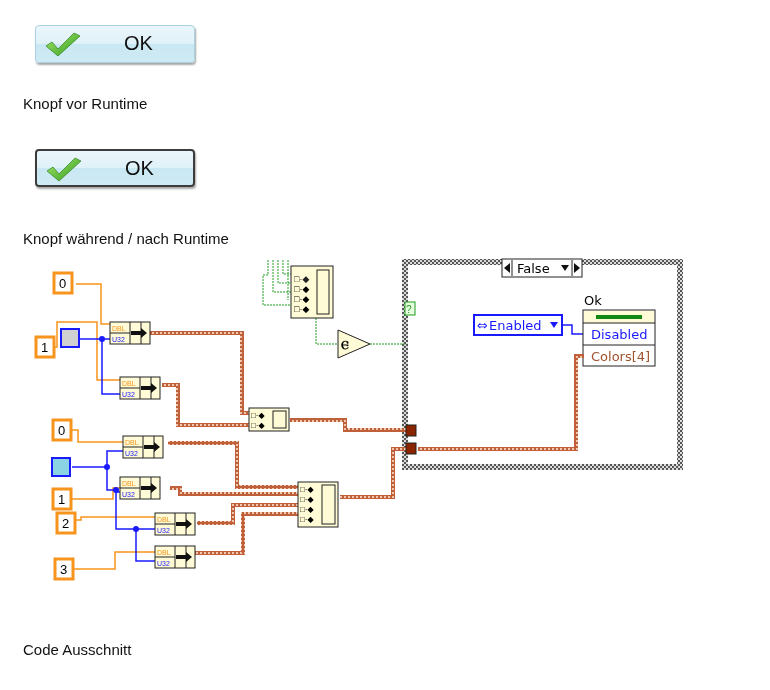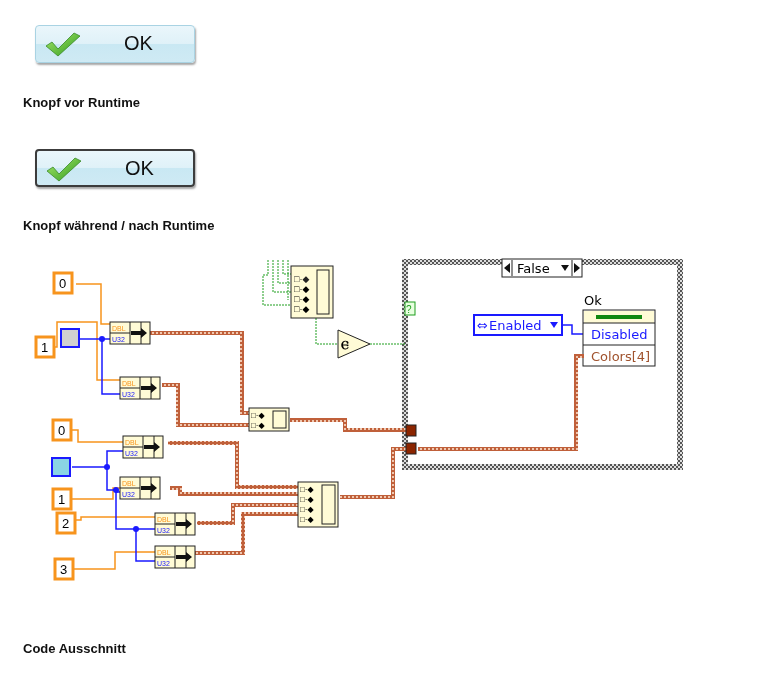--- a/index.html
+++ b/index.html
@@ -1,17 +1,17 @@
 <!DOCTYPE html>
 <html><head>
 <meta charset="utf-8">
 <style>
   html,body{margin:0;padding:0;background:#fff;}
   body{width:770px;height:690px;position:relative;overflow:hidden;font-family:"Liberation Sans",sans-serif;}
-  .caption{position:absolute;left:23px;font-size:13px;color:#111;font-weight:bold;}
+  .caption{position:absolute;left:23px;font-size:15px;color:#111;}
   .okbtn{position:absolute;left:35px;width:160px;height:38px;border-radius:4px;
     background:linear-gradient(#eaf6fb 0%,#dff1f8 50%,#c9e8f3 51%,#cfeaf4 100%);
     box-shadow:1px 2px 2px rgba(0,0,0,0.35);box-sizing:border-box;}
   .okbtn.idle{border:1px solid #a9d3e3;}
   .okbtn.active{border:2px solid #3c3c3c;}
   .okbtn .lbl{position:absolute;left:88px;top:6px;font-size:20px;color:#111;}
   .okbtn .chk{position:absolute;left:8px;top:6px;}
   svg#diagram{position:absolute;left:0;top:0;}
   .ltxt{font-family:"DejaVu Sans",sans-serif;}
 </style>
@@ -31,21 +31,21 @@
   <span class="lbl">OK</span>
 </div>
 <div class="caption" style="top:95px;">Knopf vor Runtime</div>
 
 <div class="okbtn active" style="top:149px;">
   <svg class="chk" width="40" height="26" viewBox="0 0 40 26">
     <path d="M2 14 L8 10 L14 17 L30 1 L36 4 L14 24 Z" fill="url(#g1)" stroke="#3a8a2a" stroke-width="0.8"></path>
   </svg>
   <span class="lbl">OK</span>
 </div>
-<div class="caption" style="top:218px;">Knopf während / nach Runtime</div>
+<div class="caption" style="top:230px;">Knopf während / nach Runtime</div>
 
 <svg id="diagram" width="770" height="690">
   <defs>
     <pattern id="cw" width="4" height="4" patternUnits="userSpaceOnUse">
         <rect width="4" height="4" fill="#c0603a"></rect>
         <rect width="2" height="2" fill="#f0c8b0"></rect>
       </pattern>
     <pattern id="frame" width="4" height="4" patternUnits="userSpaceOnUse">
         <rect width="4" height="4" fill="#555"></rect>
         <rect width="2" height="2" fill="#ddd"></rect>

